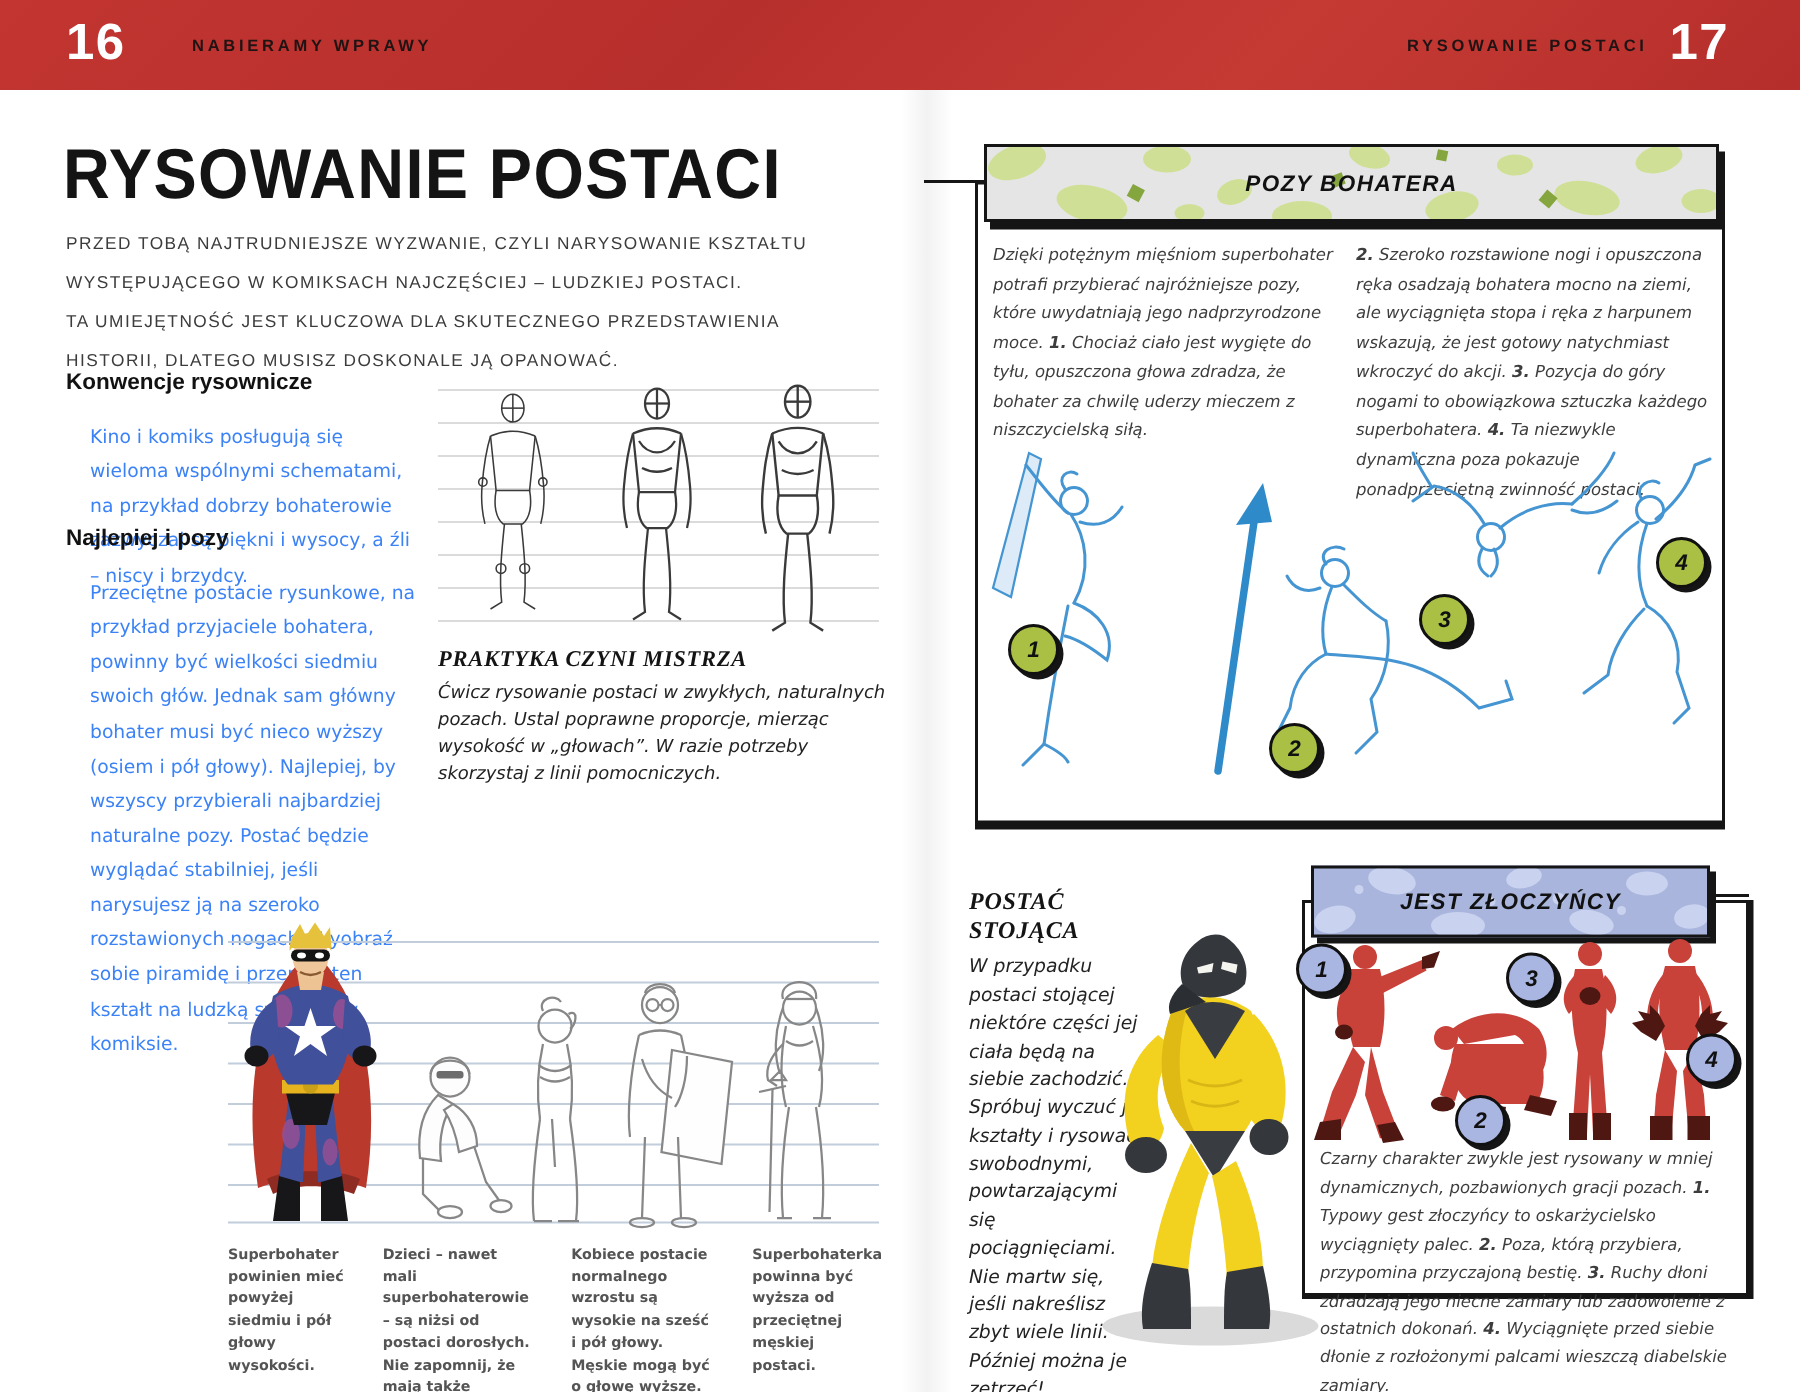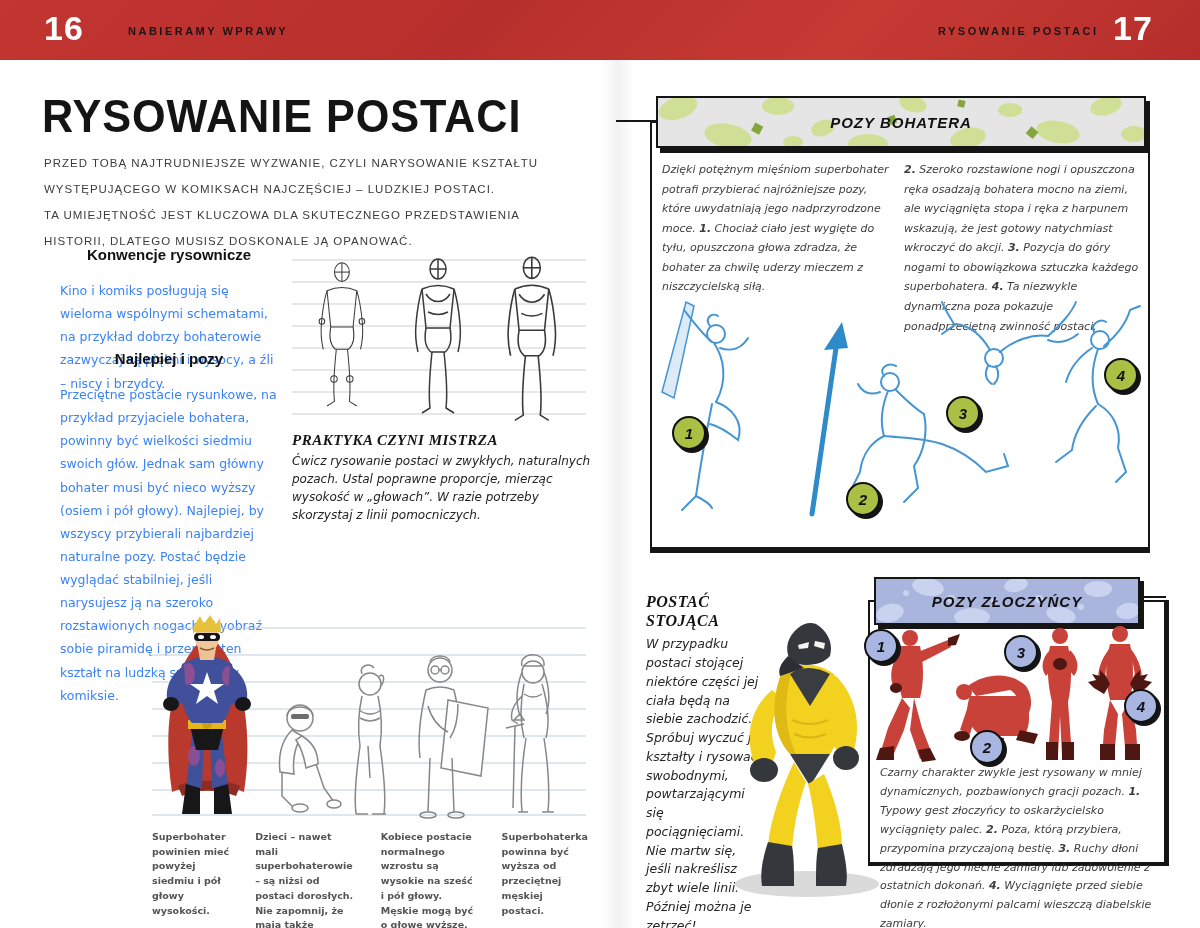--- a/index.html
+++ b/index.html
@@ -9,21 +9,21 @@
   
   #header{left:0;top:0;width:1200px;height:60px;
     background:linear-gradient(135deg,#c23531 0%,#b72f2c 40%,#c63a34 70%,#b52e2b 100%);}
   .pagenum{color:#fff;font-family:"Liberation Sans",sans-serif;font-weight:bold;font-size:34px;letter-spacing:1px;}
   .runhead{color:#201314;font-family:"Liberation Sans",sans-serif;font-weight:bold;font-size:11px;letter-spacing:2.5px;}
   
   .title{font-family:"Liberation Sans",sans-serif;font-weight:bold;font-size:47px;color:#141414;
          letter-spacing:1px;transform:scaleX(.92);transform-origin:left top;white-space:nowrap;}
   .intro{font-family:"Liberation Sans",sans-serif;font-size:11.5px;letter-spacing:1px;line-height:26px;
          color:#3c3c3c;white-space:pre-line;}
-  .sechead{font-family:"Liberation Sans",sans-serif;font-weight:bold;font-size:15px;color:#121212;margin:0 0 7px 0;text-align:center;}
+  .sechead{font-family:"Liberation Sans",sans-serif;font-weight:bold;font-size:15px;color:#121212;margin:0 0 7px 0;}
   .secbody{font-size:12.5px;line-height:1.85;color:#3b82f6;margin:16px;}
   .hand-h{font-family:Liberation Serif, serif;font-weight:bold;font-style:italic;font-size:15px;
           color:#141414;letter-spacing:.5px;}
   .hand-b{font-style:italic;font-size:12px;line-height:1.5;color:#232323;}
   .caption{font-size:9.5px;font-weight:bold;line-height:1.55;color:#545454;}
   .paneltext{font-style:italic;font-size:11px;line-height:1.78;color:#3d3d3d;}
   .paneltext b{font-weight:bold;}
   
   .panel{border:2px solid #151515;background:#fff;}
   .banner{border:2px solid #151515;display:flex;align-items:center;justify-content:center;overflow:hidden;}
@@ -342,21 +342,21 @@
         <ellipse cx="185" cy="36" rx="15" ry="8" transform="rotate(12 185 36)"></ellipse>
         <ellipse cx="222" cy="10" rx="14" ry="8"></ellipse>
         <ellipse cx="252" cy="32" rx="12" ry="8" transform="rotate(-10 252 32)"></ellipse>
         <circle cx="75" cy="20" r="4"></circle>
           <circle cx="163" cy="20" r="4"></circle>
           <circle cx="205" cy="28" r="3"></circle>
         <circle cx="30" cy="14" r="3"></circle>
           <circle cx="118" cy="22" r="3"></circle>
       </g>
     </svg>
-    <span class="bnr-label">POZY ZŁOCZYŃCY</span>
+    <span class="bnr-label">JEST ZŁOCZYŃCY</span>
   </div>
 
   <svg class="abs" style="left:872px;top:618px;" width="288" height="148" viewBox="0 0 288 148">
 
     <g>
       <circle cx="38" cy="20" r="8" fill="#c8423a"></circle>
       <path d="M28,28 C24,48 26,66 30,80 L48,80 C52,64 52,46 48,28 Z" fill="#c8423a"></path>
       <path d="M46,34 L76,22 L79,29 L50,44 Z" fill="#c8423a"></path>
       <path d="M76,20 L88,16 L84,27 L76,28 Z" fill="#4f1712"></path>
       <path d="M28,34 C20,44 17,56 21,68 L28,66 C26,54 28,44 32,38 Z" fill="#c8423a"></path>

